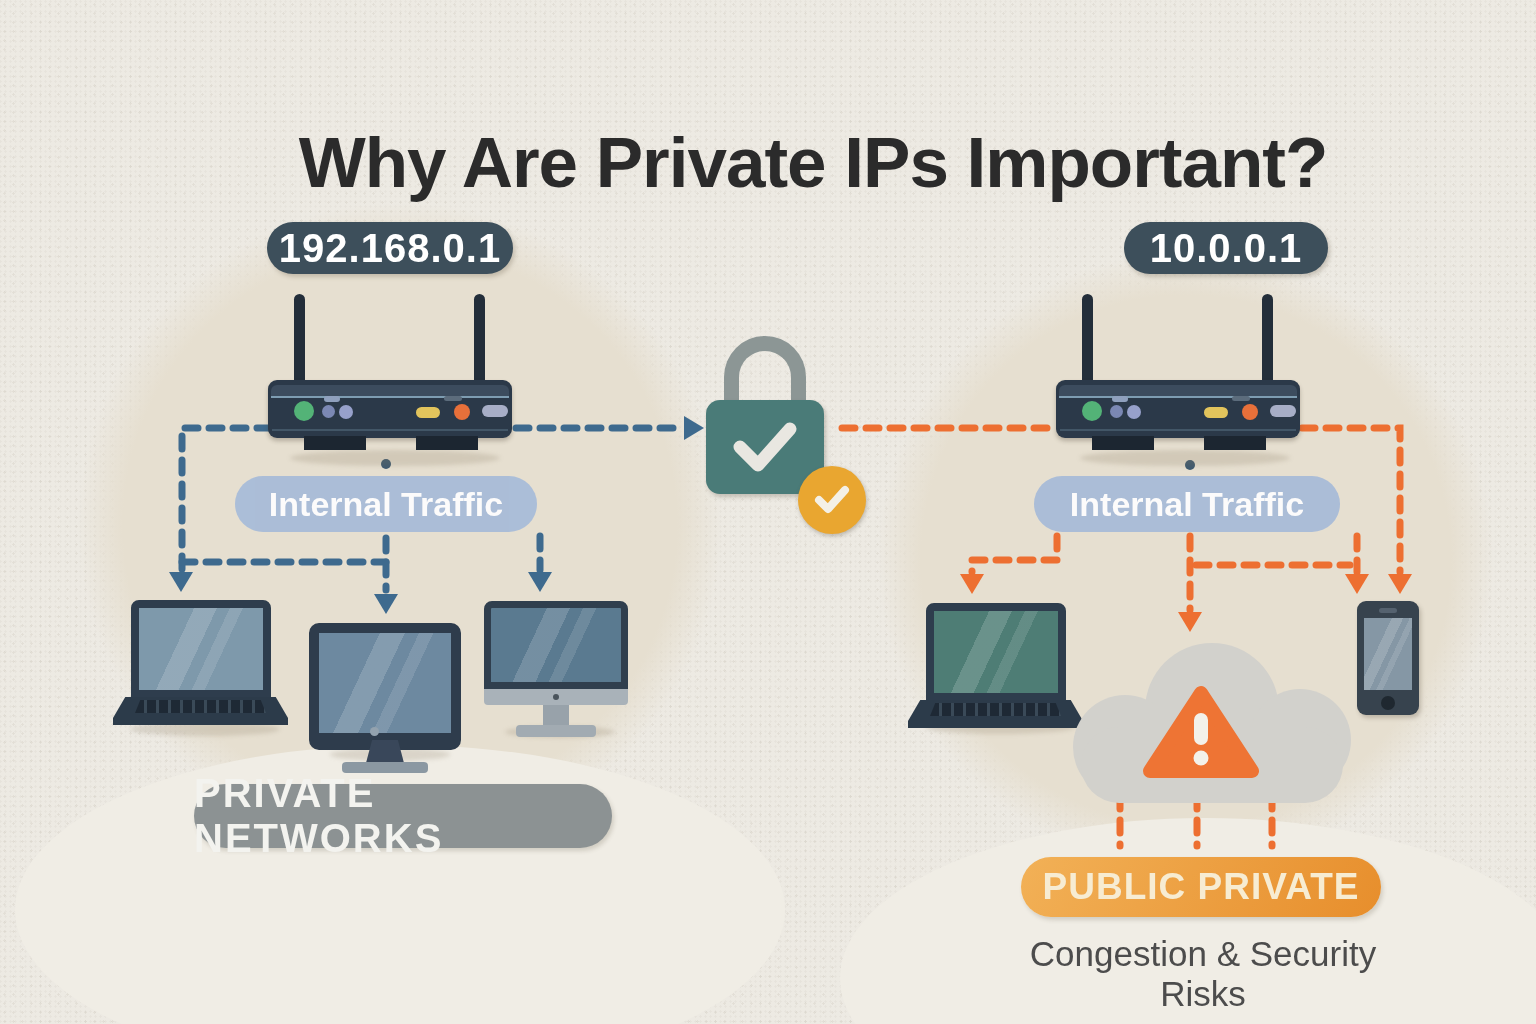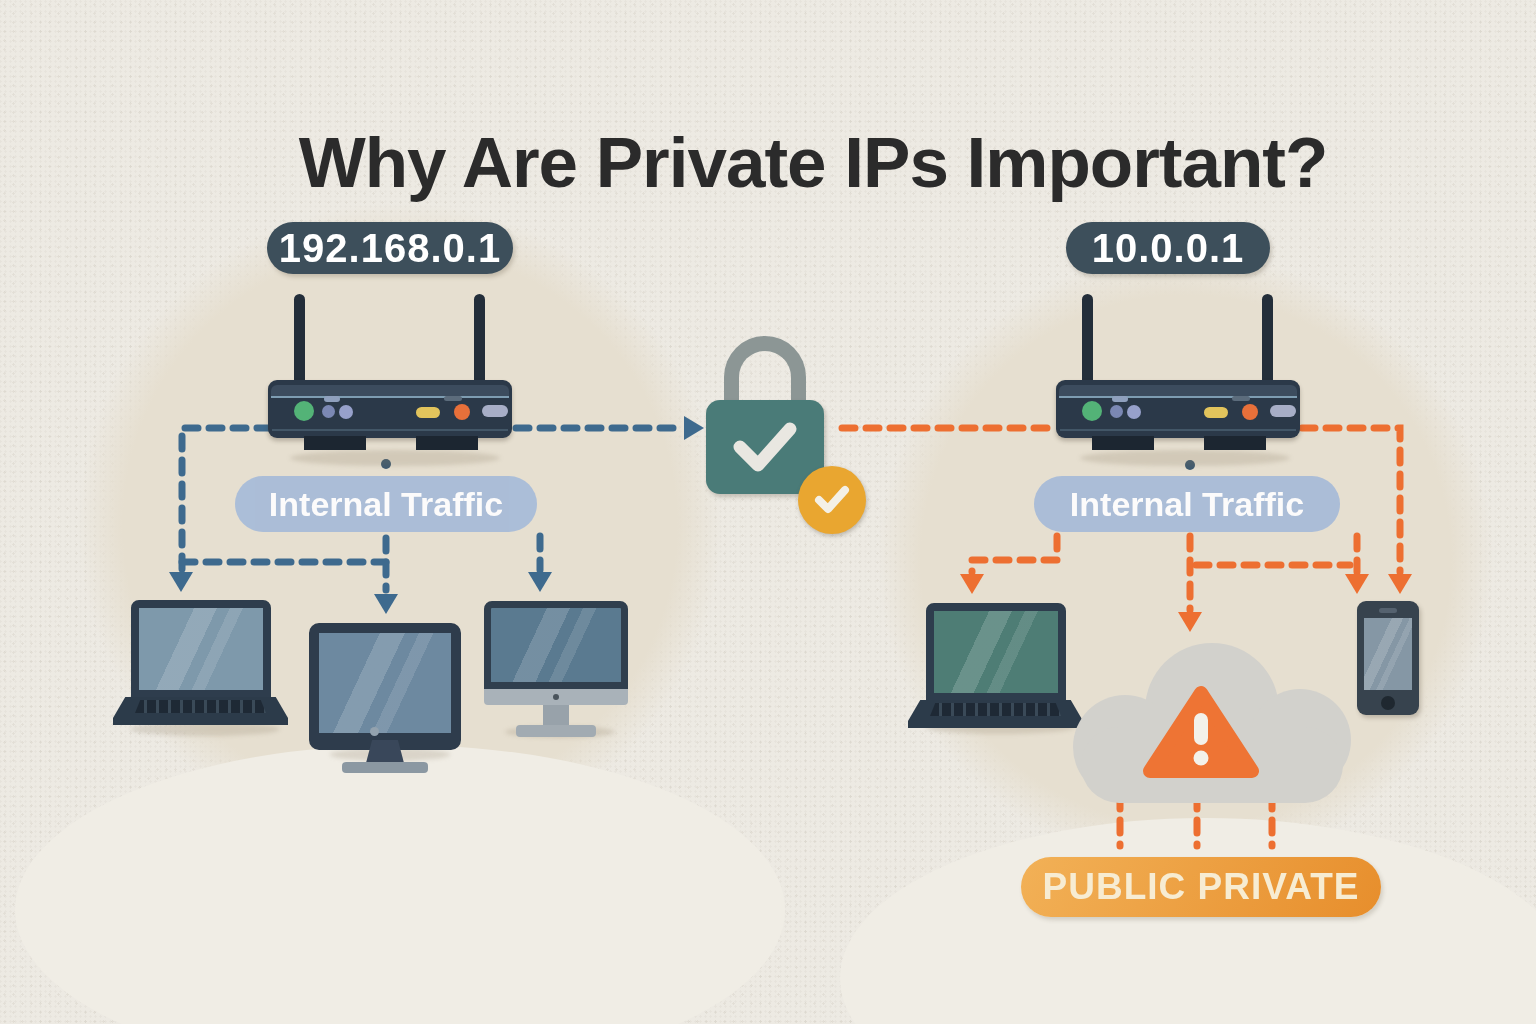--- a/index.html
+++ b/index.html
@@ -34,21 +34,21 @@
     stroke-dasharray:13 11;stroke-linecap:round;}
   .dash-orange{stroke:var(--public-dash);stroke-width:7;fill:none;
     stroke-dasharray:13 11;stroke-linecap:round;}
   .arrow-blue{fill:var(--internal-dash);} .arrow-orange{fill:var(--public-dash);}
   .node-dot{fill:#3e5a70;}
   
   .ip-badge{position:absolute;top:222px;height:52px;background:var(--ip-badge-bg);
     border-radius:27px;color:#fff;font-weight:bold;font-size:40px;letter-spacing:1px;
     display:flex;align-items:center;justify-content:center;z-index:4;
     box-shadow:2px 3px 4px rgba(90,80,60,.25);}
-  .ip-left{left:267px;width:246px;} .ip-right{left:1066px;width:204px;}
+  .ip-left{left:267px;width:246px;} .ip-right{left:1124px;width:204px;}
   .traffic-pill{position:absolute;top:476px;height:56px;border-radius:28px;
     background:var(--traffic-pill-bg);color:#fdfdfd;font-size:34px;font-weight:600;
     display:flex;align-items:center;justify-content:center;z-index:4;opacity:.96;}
   .traffic-left{left:235px;width:302px;} .traffic-right{left:1034px;width:306px;}
   .net-pill{position:absolute;display:flex;align-items:center;justify-content:center;
     font-weight:bold;z-index:4;}
   .private{left:194px;top:784px;width:418px;height:64px;border-radius:32px;
     background:var(--private-pill-bg);font-size:40px;letter-spacing:2px;color:#f3f3ef;
     box-shadow:2px 3px 4px rgba(90,80,60,.2);}
   .public{left:1021px;top:857px;width:360px;height:60px;border-radius:30px;
@@ -218,20 +218,21 @@
   <div class="imac">
     <div class="imac-screen">
         <div class="glare"></div>
       </div>
     <div class="imac-chin"></div>
     <div class="imac-cam"></div>
     <div class="imac-neck"></div>
     <div class="imac-base"></div>
   </div>
 
+  <div class="net-pill private">PRIVATE NETWORKS</div>
 
   <div class="lock">
     <div class="shackle"></div>
     <div class="lock-body">
       <svg width="74" height="56" viewBox="0 0 74 56">
         <path d="M12 28 L30 46 L62 10" stroke="#e9e7e1" stroke-width="13" fill="none" stroke-linecap="round" stroke-linejoin="round"></path>
       </svg>
     </div>
   </div>
   <div class="check-badge">
@@ -286,14 +287,15 @@
 
   <div class="phone">
     <div class="phone-speaker"></div>
     <div class="phone-screen">
         <div class="glare"></div>
       </div>
     <div class="phone-home"></div>
   </div>
 
   <div class="net-pill public">PUBLIC PRIVATE</div>
+  <div class="caption">Congestion &amp; Security Risks</div>
 
 </div>
 
 </body></html>

